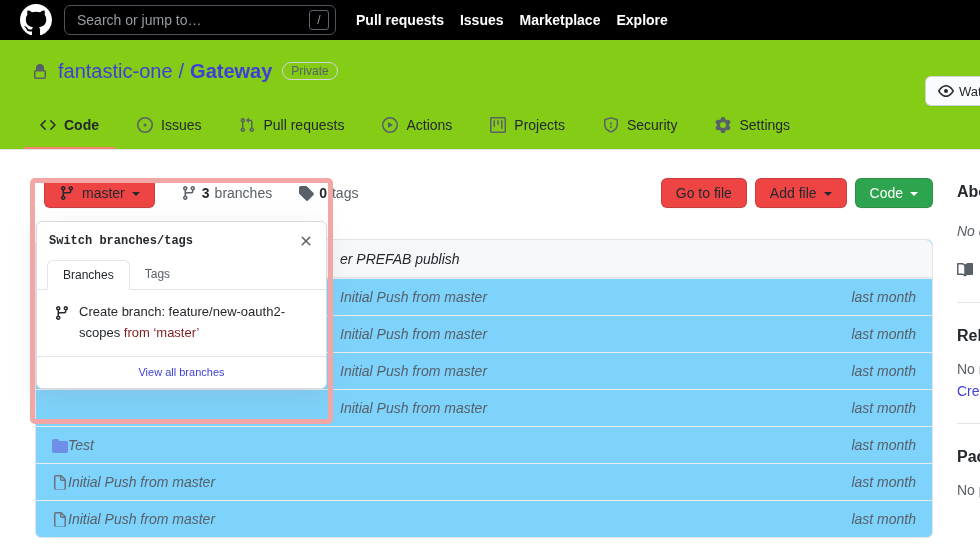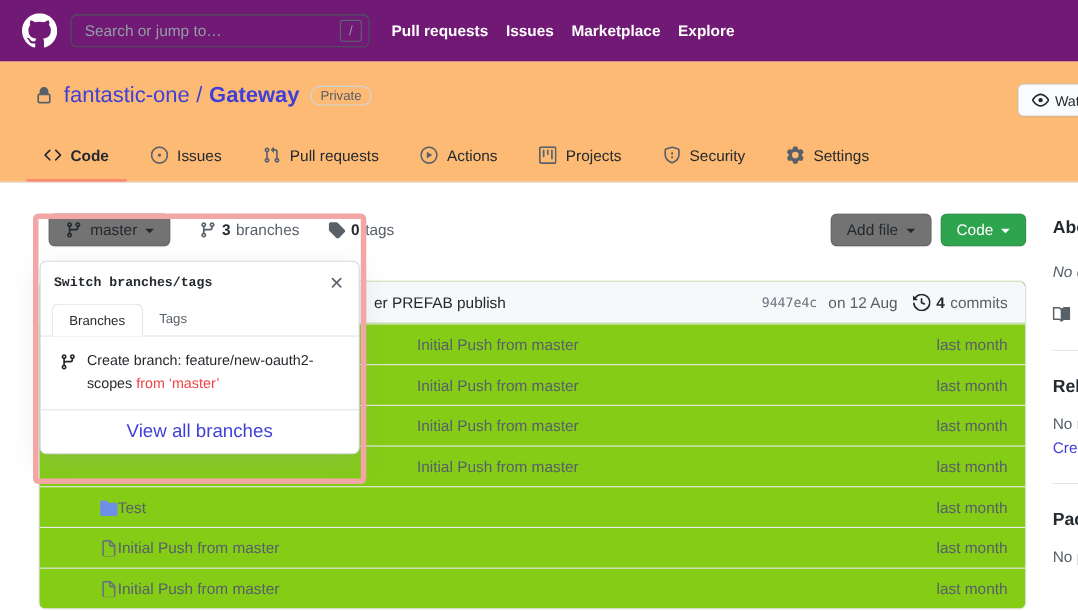--- a/index.html
+++ b/index.html
@@ -1,32 +1,32 @@
 <!DOCTYPE html>
 <html style="--accent-link: #3f3fd8; --button-green: #2ea44f; --tab-underline: #f9826c; --annotation-pink: #f3a6a6; --folder-blue: #6d8fe8; --focus-border: #4c53e0;"><head>
 <meta charset="utf-8">
 <style>
   * { margin:0; padding:0; box-sizing:border-box; }
   html,body { width:980px; height:555px; overflow:hidden; }
   body { font-family:"Liberation Sans","DejaVu Sans",sans-serif; background:#fff; position:relative; color:#24292e; }
   svg { vertical-align:middle; display:inline-block; }
 
   
-  .top-header { height:56px; background:#701a75; display:flex; align-items:center; padding:0 16px 0 20px; }
+  .top-header { height:40px; background:#000000; display:flex; align-items:center; padding:0 16px 0 20px; }
   .gh-logo { width:32px; height:32px; color:#fff; flex:none; }
   .search-box { width:272px; height:30px; margin-left:12px; border:1px solid #4b545c; border-radius:6px;
                 display:flex; align-items:center; justify-content:space-between; padding:0 6px 0 12px; }
   .search-ph { font-size:14px; color:#969da4; }
   .slash-key { width:20px; height:20px; border:1px solid #5c656d; border-radius:3px; color:#969da4;
                font-size:12px; display:flex; align-items:center; justify-content:center; }
   .top-nav { display:flex; gap:16px; margin-left:20px; }
   .top-nav-item { color:#fff; font-size:14px; font-weight:700; cursor:pointer; }
 
   
-  .repo-head { background:#fdba74; padding-top:16px; border-bottom:1px solid #e1e4e8; }
+  .repo-head { background:#84cc16; padding-top:16px; border-bottom:1px solid #e1e4e8; }
   .repo-title-row { display:flex; align-items:center; padding:0 32px; font-size:20px; height:30px; }
   .lock-ic { color:#586069; margin-right:10px; }
   .repo-link { color:var(--accent-link); text-decoration:none; }
   .repo-owner { font-weight:400; }
   .repo-sep { margin:0 6px; color:var(--accent-link); }
   .repo-name { font-weight:700; }
   .private-badge { font-size:12px; font-weight:400; color:#586069; border:1px solid #d1d5da; border-radius:2em;
                    padding:1px 8px; margin-left:10px; background:transparent; }
   .watch-btn { position:absolute; top:76px; left:925px; height:30px; width:120px; display:flex; align-items:center;
                gap:5px; padding:0 12px; font-size:13px; color:#24292e; background:#fafbfc;
@@ -37,42 +37,42 @@
          border-bottom:2px solid transparent; cursor:pointer; }
   .tab svg { color:#586069; }
   .tab.active { font-weight:700; border-bottom-color:var(--tab-underline); }
   .tab.active svg { color:#24292e; }
 
   
   .main { position:relative; height:386px; }
 
   .toolbar { position:absolute; top:28px; left:35px; right:47px; display:flex; justify-content:space-between; align-items:center; }
   .btn { height:30px; display:inline-flex; align-items:center; gap:7px; padding:0 14px; font-size:14px; color:#24292e;
-         background:#737373; border:1px solid rgba(27,31,35,0.18); border-radius:6px; box-shadow:0 1px 0 rgba(27,31,35,0.04); cursor:pointer; }
+         background:#ef4444; border:1px solid rgba(27,31,35,0.18); border-radius:6px; box-shadow:0 1px 0 rgba(27,31,35,0.04); cursor:pointer; }
   .btn-green { background:var(--button-green); border-color:rgba(27,31,35,0.15); color:#fff; }
   .caret { width:0; height:0; border:4px solid transparent; border-top-color:currentColor; margin-top:5px; }
   .left-group { display:flex; align-items:center; gap:26px; margin-left:9px; }
   .stat { display:flex; align-items:center; gap:5px; font-size:14px; color:#586069; cursor:pointer; }
   .stat b { color:#24292e; }
   .stat svg { color:#586069; }
   .right-group { display:flex; align-items:center; gap:8px; }
 
   
-  .file-table { position:absolute; top:89px; left:35px; width:898px; border:1px solid #e1e4e8; border-radius:6px; background:#84cc16; }
+  .file-table { position:absolute; top:89px; left:35px; width:898px; border:1px solid #e1e4e8; border-radius:6px; background:#7dd3fc;font-style:italic; }
   .commit-head { height:38px; background:#f6f8fa; border-bottom:1px solid #e1e4e8; border-radius:6px 6px 0 0;
                  display:flex; align-items:center; position:relative; }
   .commit-msg-frag { position:absolute; left:304px; font-size:14px; color:#24292e; cursor:pointer; }
   .commit-right { margin-left:auto; display:flex; align-items:center; padding-right:16px; }
   .commit-hash { font-family:"DejaVu Sans Mono",monospace; font-size:12px; color:#6a737d; margin-right:10px; cursor:pointer; }
   .commit-date { font-size:14px; color:#586069; margin-right:14px; }
   .commits-link { display:flex; align-items:center; gap:5px; font-size:14px; color:#586069; cursor:pointer; }
   .commits-link svg { color:#24292e; }
   .commits-link b { color:#24292e; }
 
-  .file-row { height:37px; display:flex; align-items:center; border-top:1px solid #eaecef; font-size:14px; position:relative;padding-left:39px; }
+  .file-row { height:37px; display:flex; align-items:center; border-top:1px solid #eaecef; font-size:14px; position:relative; }
   .file-row:first-of-type { border-top:none; }
   .cell-icon { width:16px; margin-left:16px; flex:none; }
   .icon-folder { color:var(--folder-blue); }
   .icon-file { color:#6a737d; }
   .cell-name { margin-left:13px; width:259px; color:#24292e; cursor:pointer; white-space:nowrap; overflow:hidden; }
   .cell-msg { flex:1; color:#586069; cursor:pointer; white-space:nowrap; overflow:hidden; }
   .cell-age { margin-left:auto; padding-right:16px; color:#586069; white-space:nowrap; }
 
   
   .sidebar { position:absolute; left:957px; top:33px; width:280px; }
@@ -94,22 +94,22 @@
   .popup-input { border:2px solid var(--focus-border); border-radius:6px; padding:6px 11px; font-size:14px; color:#24292e;
                  display:flex; align-items:center; box-shadow:0 0 0 3px rgba(90,96,224,0.15); cursor:text; }
   .caret-bar { width:1px; height:16px; background:#24292e; flex:none; }
   .popup-tabs { display:flex; padding:0 10px; border-bottom:1px solid #e1e4e8; margin-top:4px; }
   .popup-tab { padding:7px 15px; font-size:12px; color:#586069; cursor:pointer; }
   .popup-tab.active { color:#24292e; background:#fff; border:1px solid #e1e4e8; border-bottom:1px solid #fff;
                       border-radius:6px 6px 0 0; margin-bottom:-1px; }
   .create-item { display:flex; gap:9px; padding:12px 12px 12px 17px; font-size:13px; line-height:1.6; cursor:pointer; }
   .create-item svg { flex:none; margin-top:3px; color:#24292e; }
   .create-bold { font-weight:400; color:#24292e; }
-  .create-rest { color:#ef4444;margin-top:36px; }
-  .popup-footer { border-top:1px solid #e1e4e8; text-align:center; padding:9px 0 10px; font-size:17px;
+  .create-rest { color:#7f1d1d;margin-top:36px; }
+  .popup-footer { border-top:1px solid #e1e4e8; text-align:center; padding:9px 0 10px; font-size:11px;
                   color:var(--accent-link); cursor:pointer; }
 
   
   .annotation { position:absolute; left:30px; top:28px; width:303px; height:246px; border:5px solid var(--annotation-pink);
                 border-radius:5px; z-index:20; pointer-events:none; }
 </style>
 </head>
 <body>
 
 <div class="top-header">
@@ -218,44 +218,36 @@
       <div class="stat">
         <svg width="16" height="16" viewBox="0 0 16 16" fill="currentColor">
             <path d="M2.5 7.775V2.75a.25.25 0 0 1 .25-.25h5.025a.25.25 0 0 1 .177.073l6.25 6.25a.25.25 0 0 1 0 .354l-5.025 5.025a.25.25 0 0 1-.354 0l-6.25-6.25a.25.25 0 0 1-.073-.177zm-1.5 0V2.75C1 1.784 1.784 1 2.75 1h5.025c.464 0 .91.184 1.238.513l6.25 6.25a1.75 1.75 0 0 1 0 2.474l-5.026 5.026a1.75 1.75 0 0 1-2.474 0l-6.25-6.25A1.75 1.75 0 0 1 1 7.775zM6 5a1 1 0 1 0 0 2 1 1 0 0 0 0-2z"></path>
           </svg>
         <b>0</b>
         <span>tags</span>
       </div>
     </div>
     <div class="right-group">
       <div class="btn">
+        <span>Go to file</span>
+      </div>
+      <div class="btn">
         <span>Add file</span>
         <span class="caret"></span>
       </div>
       <div class="btn btn-green">
         <span>Code</span>
         <span class="caret"></span>
       </div>
     </div>
   </div>
 
   <div class="file-table">
     <div class="commit-head">
       <span class="commit-msg-frag">er PREFAB publish</span>
-      <div class="commit-right">
-        <span class="commit-hash">9447e4c</span>
-        <span class="commit-date">on 12 Aug</span>
-        <span class="commits-link">
-          <svg width="16" height="16" viewBox="0 0 16 16" fill="currentColor">
-              <path d="M1.643 3.143.427 1.927A.25.25 0 0 0 0 2.104V5.75c0 .138.112.25.25.25h3.646a.25.25 0 0 0 .177-.427L2.715 4.215a6.5 6.5 0 1 1-1.18 4.458.75.75 0 1 0-1.493.154 8.001 8.001 0 1 0 1.6-5.684zM7.75 4a.75.75 0 0 1 .75.75v2.992l2.028.812a.75.75 0 0 1-.557 1.392l-2.5-1A.75.75 0 0 1 7 8.25v-3.5A.75.75 0 0 1 7.75 4z"></path>
-            </svg>
-          <b>4</b>
-          <span>commits</span>
-        </span>
-      </div>
     </div>
 
     <div class="file-row">
       <span class="cell-icon"></span>
       <span class="cell-name"></span>
       <span class="cell-msg">Initial Push from master</span>
       <span class="cell-age">last month</span>
     </div>
     <div class="file-row">
       <span class="cell-icon"></span>

